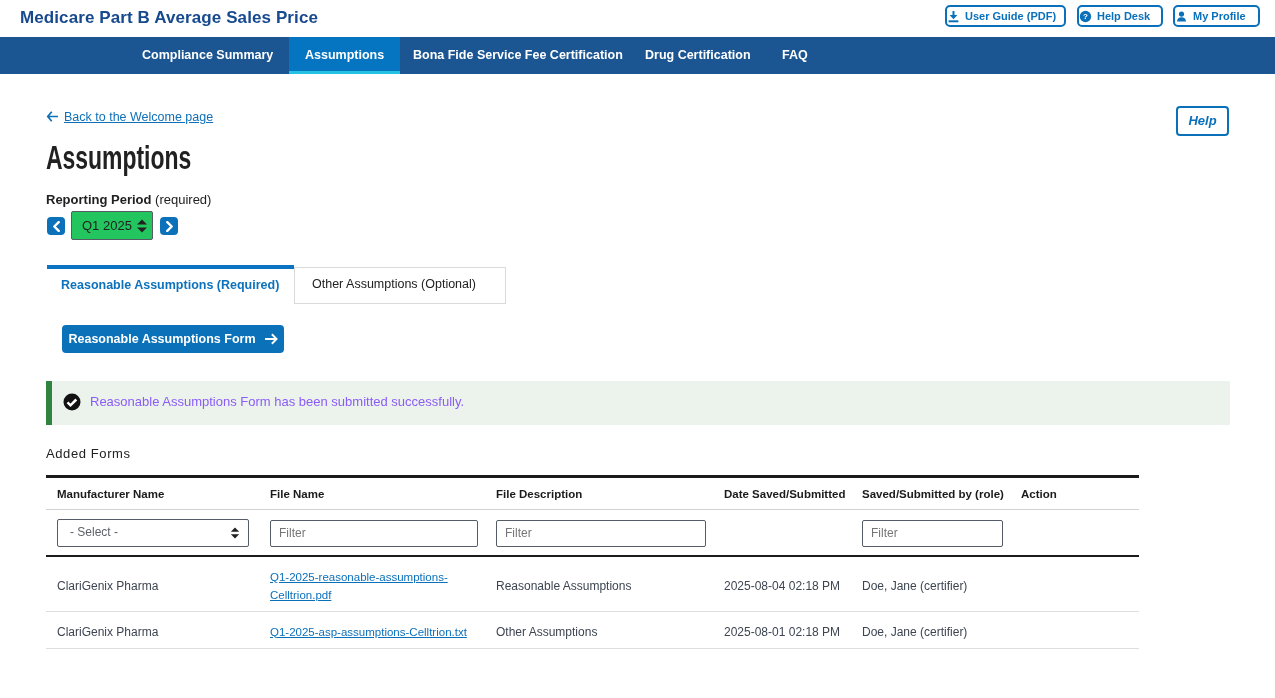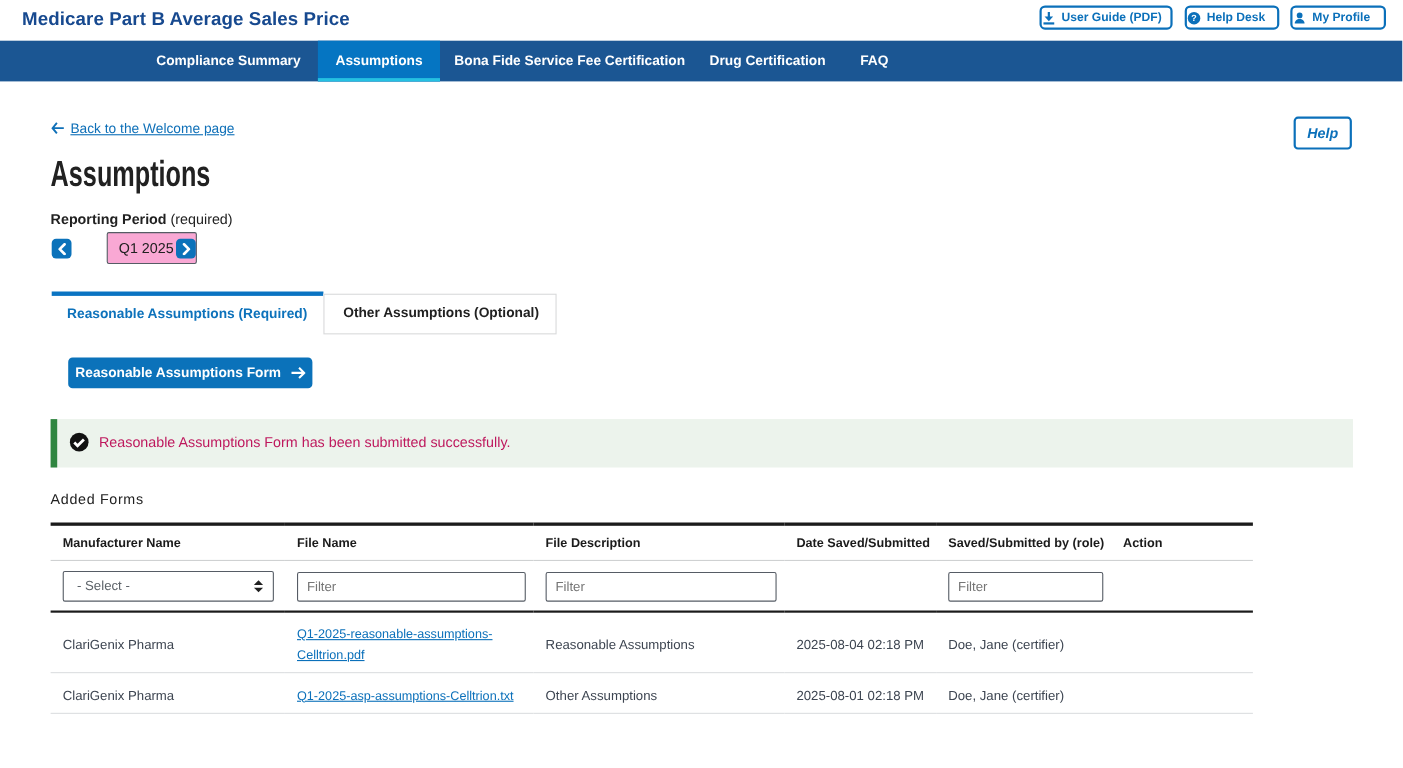--- a/index.html
+++ b/index.html
@@ -19,31 +19,31 @@
   .navitem.active::after { content:''; position:absolute; left:0; bottom:0; width:100%; height:3px; background:#25c1e2; }
 
   
   a.backlink { color:#0f70b8; text-decoration:underline; font-size:12.5px; }
   .helpbtn { left:1176px; top:106px; width:53px; height:30px; border:2px solid #0b70ba; border-radius:4px; color:#0b70ba; font-size:13px; font-weight:bold; text-align:center; line-height:26px;font-style:italic; }
 
   .h1 { left:46px; top:141px; font-size:33px; font-weight:bold; color:#212121; line-height:1; transform:scaleX(0.695); transform-origin:0 0; white-space:nowrap; }
 
   .rp-label { left:46px; top:192px; font-size:13px; color:#212121; }
   .chevbtn { position:absolute; width:18px; height:18px; background:#0b72ba; border-radius:4px; display:flex; align-items:center; justify-content:center; }
-  .rp-select { left:71px; top:211px; width:82px; height:29px; border:1.5px solid #565c65; border-radius:2px; background:#f9a8d4;margin-left:26px; }
+  .rp-select { left:71px; top:211px; width:82px; height:29px; border:1.5px solid #565c65; border-radius:2px; background:#22c55e; }
 
   
   .tab1 { left:47px; top:265px; width:247px; height:40px; background:#fff; border-top:4px solid #0b74c2; color:#0d72bb; font-size:12.5px; font-weight:bold; line-height:33px; padding-left:14px; }
-  .tab2 { left:294px; top:267px; width:212px; height:37px; background:#fff; border:1px solid #d9dadb; color:#212121; font-size:12.5px; font-weight:bold; line-height:33px; padding-left:17px; }
+  .tab2 { left:294px; top:267px; width:212px; height:37px; background:#fff; border:1px solid #d9dadb; color:#212121; font-size:12.5px; font-weight:normal; line-height:33px; padding-left:17px; }
 
   .cta { left:62px; top:325px; width:222px; height:28px; background:#0b72ba; border-radius:4px; color:#fff; font-size:12.5px; font-weight:bold; display:flex; align-items:center; justify-content:center; gap:8px; }
 
   .alert { left:46px; top:381px; width:1184px; height:44px; background:#ecf3ec; border-left:6px solid #2f8540; }
   .alert .icon { position:absolute; left:11px; top:12px; }
-  .alert .msg { position:absolute; left:38px; top:0; height:60px; line-height:41px; font-size:13px; color:#be185d; }
+  .alert .msg { position:absolute; left:38px; top:0; height:60px; line-height:41px; font-size:13px; color:#8b5cf6; }
 
   .added { left:46px; top:448px; font-size:13px; font-weight:normal; color:#212121; letter-spacing:0.6px; }
 
   
   table.t { position:absolute; left:46px; top:475px; width:1093px; border-collapse:collapse; table-layout:fixed; font-size:12px; color:#3d4551; }
   table.t th { white-space:nowrap; text-align:left; font-size:11.5px; color:#1b1b1b; padding:10px 11px 9px 11px; border-bottom:1px solid #cfd1d2; }
   table.t thead { border-top:3px solid #1b1b1b; }
   table.t td { padding:8px 11px; vertical-align:middle; white-space:nowrap; line-height:18px; }
   tr.filter td { border-bottom:2px solid #1b1b1b; padding:9px 7px 8px 11px; }
   tr.datarow td { border-bottom:1px solid #dcdee0; padding-top:10px; padding-bottom:6px; }

